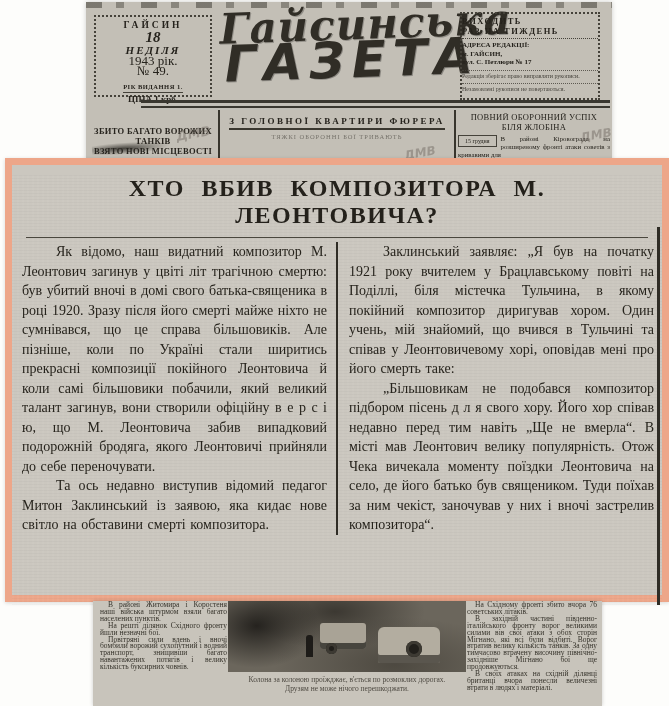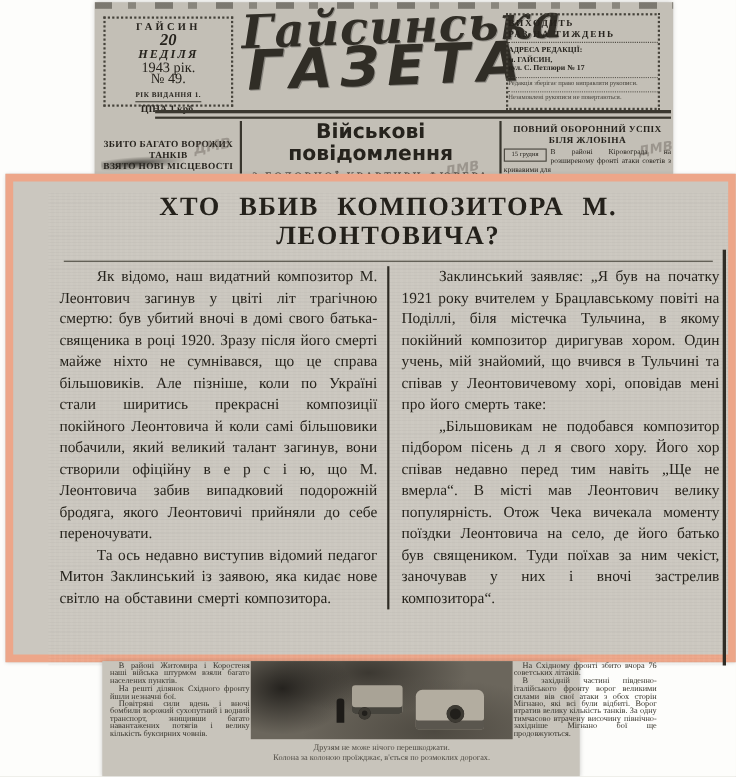--- a/index.html
+++ b/index.html
@@ -38,43 +38,43 @@
   .hl-left .h{font-weight:bold;font-size:8.5px;line-height:10px;letter-spacing:.3px;}
   .mini-datebox{display:inline-block;border:1px solid #45423a;font-size:6px;padding:1px 14px 1px 4px;margin-top:4px;}
   .frag{font-size:6px;opacity:.55;}
   .vdiv1{position:absolute;left:132px;top:108px;width:1.5px;height:48px;background:#38352d;}
   .vdiv2{position:absolute;left:368px;top:108px;width:1.5px;height:48px;background:#38352d;}
   .hl-center{position:absolute;left:136px;top:108px;width:230px;text-align:center;}
   .hl-center .t{font-family:"DejaVu Sans",sans-serif;font-weight:bold;font-size:18.5px;line-height:20px;letter-spacing:0;}
   .hl-center .s{font-weight:bold;font-size:9px;letter-spacing:2.5px;line-height:12px;border-bottom:2px solid #3a372f;display:inline-block;padding-bottom:1px;}
   .hl-center .f{font-size:6.5px;letter-spacing:1px;opacity:.5;margin-top:3px;}
   .hl-right{position:absolute;left:372px;top:110px;width:152px;}
-  .hl-right .h{font-weight:bold;font-size:8.5px;line-height:10px;text-align:center;letter-spacing:.3px;}
+  .hl-right .h{font-weight:normal;font-size:8.5px;line-height:10px;text-align:center;letter-spacing:.3px;}
   .hl-right .row{margin-top:3px;font-size:6.8px;line-height:8px;text-align:justify;}
   .hl-right .db{float:left;border:1px solid #45423a;font-size:6px;padding:1px 6px;margin-right:4px;}
   
   .pencil{position:absolute;font-family:"DejaVu Sans",sans-serif;font-style:italic;font-weight:bold;
           color:rgba(95,88,80,.4);transform:rotate(-10deg);font-size:13px;}
   .smudge{position:absolute;left:92px;top:142px;width:78px;height:12px;transform:rotate(-4deg);
           background:radial-gradient(ellipse at 40% 50%,rgba(40,38,33,.8),rgba(40,38,33,0) 70%);}
   
   .article-box{position:absolute;left:5px;top:158px;width:664px;height:444px;box-sizing:border-box;
-               border:7px solid #eda689;background:#cbc7bf;box-shadow:0 1px 4px rgba(0,0,0,.15);padding-left:32px;}
+               border:7px solid #eda689;background:#cbc7bf;box-shadow:0 1px 4px rgba(0,0,0,.15);}
   .article-inner{position:relative;width:100%;height:100%;}
   .art-headline{margin:10px 14px 0 14px;text-align:center;font-weight:bold;font-size:24px;
                 letter-spacing:1.5px;word-spacing:9px;color:#24211b;
                 border-bottom:1px solid #4a473e;padding-bottom:8px;}
   .art-cols{display:flex;margin:4px 8px 0 10px;}
   .art-col{width:50%;font-size:14px;line-height:19.5px;text-align:justify;color:#26231c;word-spacing:1px;}
   .art-col p{margin:0;text-indent:34px;}
   .col-l{padding-right:9px;}
   .col-r{border-left:2px solid #2f2c25;padding-left:11px;}
   .art-rule-right{position:absolute;right:2px;top:52px;width:3px;height:378px;background:#2f2c25;}
   
-  .newsprint-bottom{position:absolute;left:93px;top:601px;width:434px;height:105px;background:#c8c4bb;
+  .newsprint-bottom{position:absolute;left:93px;top:601px;width:509px;height:105px;background:#c8c4bb;
                     box-shadow:0 0 4px rgba(0,0,0,.2);}
   .bcol{position:absolute;top:1px;font-size:7.5px;line-height:6.9px;text-align:justify;color:#35322a;}
   .bcol p{margin:0;text-indent:8px;}
   .bcol-left{left:7px;width:127px;}
   .bcol-right{left:374px;width:130px;}
   .photo{position:absolute;left:135px;top:0;width:238px;height:71px;overflow:hidden;
      background:
        radial-gradient(ellipse 90px 60px at 12% 35%,rgba(25,23,20,.85),rgba(25,23,20,0) 70%),
        radial-gradient(ellipse 120px 50px at 45% 15%,rgba(40,37,32,.7),rgba(40,37,32,0) 75%),
        radial-gradient(ellipse 150px 60px at 70% 90%,rgba(70,66,58,.8),rgba(70,66,58,0) 80%),
@@ -92,21 +92,21 @@
 </head>
 <body>
 
 <div class="page">
 
   <div class="newsprint-top grain">
     <div class="top-remnant"></div>
 
     <div class="datebox">
       <div class="m">ГАЙСИН</div>
-      <div class="d">20</div>
+      <div class="d">18</div>
       <div class="w">НЕДІЛЯ</div>
       <div class="s">1943 рік.</div>
       <div class="s">№ 49.</div>
       <div><span class="e">РІК ВИДАННЯ 1.</span></div>
       <div class="p">ЦІНА 1 крб.</div>
     </div>
 
     <div class="mast-title">
       <div class="t-script">Гайсинська</div>
       <div class="t-block">ГАЗЕТА</div>
@@ -131,21 +131,20 @@
       <div class="h">ЗБИТО БАГАТО ВОРОЖИХ</div>
       <div class="h">ТАНКІВ</div>
       <div class="h">ВЗЯТО НОВІ МІСЦЕВОСТІ</div>
       <div>
         <span class="mini-datebox">11</span>
         <span class="frag">атаками</span>
       </div>
     </div>
     <div class="vdiv1"></div>
     <div class="hl-center">
-      <div class="t">Військові повідомлення</div>
       <div><span class="s">З ГОЛОВНОЇ КВАРТИРИ ФЮРЕРА</span></div>
       <div class="f">ТЯЖКІ ОБОРОННІ БОЇ ТРИВАЮТЬ</div>
     </div>
     <div class="vdiv2"></div>
     <div class="hl-right">
       <div class="h">ПОВНИЙ ОБОРОННИЙ УСПІХ</div>
       <div class="h">БІЛЯ ЖЛОБІНА</div>
       <div class="row">
         <span class="db">15 грудня</span>
         <span>В районі Кіровограда на розширеному фронті атаки советів з кривавими для</span>
@@ -185,23 +184,24 @@
 
     <div class="photo">
       <div class="truck1"></div>
       <div class="truck2"></div>
       <div class="wheel" style="left:178px;top:40px;"></div>
       <div class="wheel" style="left:98px;top:42px;width:11px;height:11px;"></div>
       <div class="figure"></div>
     </div>
 
     <div class="caption">
+      <div>Колона за колоною проїжджає, в'ється по розмоклих дорогах.</div>
       <div>Друзям не може нічого перешкоджати.</div>
-      <div>Колона за колоною проїжджає, в'ється по розмоклих дорогах.</div>
     </div>
 
     <div class="bcol bcol-right">
       <p>На Східному фронті збито вчора 76 советських літаків.</p>
       <p>В західній частині південно-італійського фронту ворог великими силами вів свої атаки з обох сторін Мігнано, які всі були відбиті. Ворог втратив велику кількість танків. За одну тимчасово втрачену височину північно-західніше Мігнано бої ще продовжуються.</p>
+      <p>В своїх атаках на східній ділянці британці вчора понесли величезні втрати в людях і матеріалі.</p>
     </div>
   </div>
 
 </div>
 
 </body></html>

